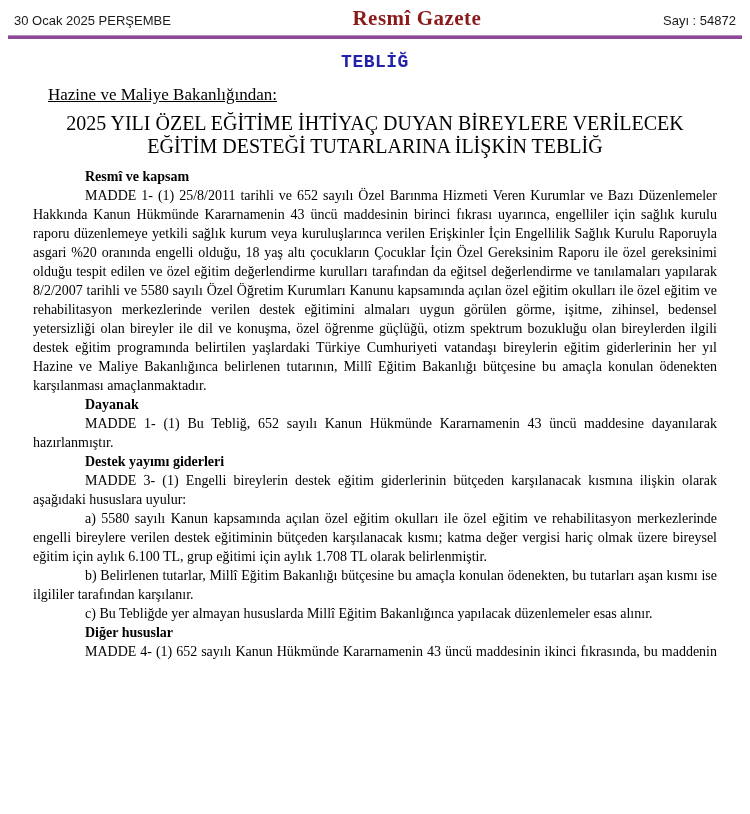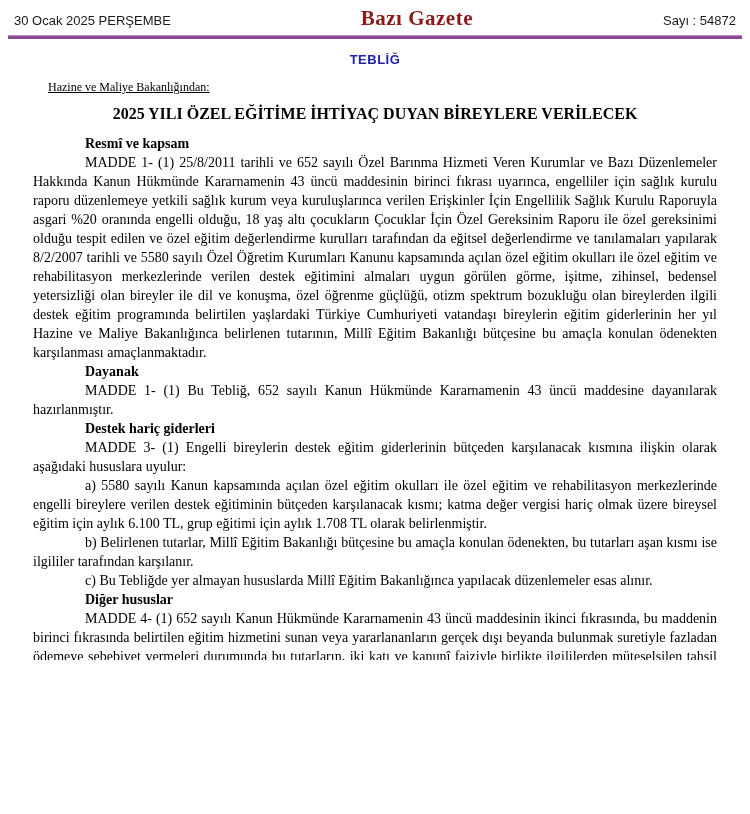--- a/index.html
+++ b/index.html
@@ -33,37 +33,37 @@
     letter-spacing: 0.5px;
   }
   .mast-rule {
     height: 3px;
     margin: 1px 8px 0 8px;
     background: var(--rule-purple, #8c4a96);
     border-top: 1px solid #b98cc0;
   }
   .section-label {
     text-align: center;
-    font-family: Liberation Sans, sans-serif;
-    font-size: 13px;
+    font-family: Liberation Mono, monospace;
+    font-size: 18px;
     font-weight: bold;
     color: var(--teblig-blue, #2222aa);
     letter-spacing: 0.5px;
     margin-top: 13px;
   }
   
   .authority {
     margin: 13px 0 0 48px;
-    font-size: 12px;
+    font-size: 17px;
     text-decoration: underline;
   }
   .doc-title {
     text-align: center;
-    font-weight: bold;
-    font-size: 16px;
+    font-weight: normal;
+    font-size: 20px;
     line-height: 23px;
     margin-top: 7px;
   }
   
   .doc-body {
     margin: 9px 33px 0 33px;
     font-size: 14px;
     line-height: 19px;
     text-align: justify;
   }
@@ -74,40 +74,41 @@
   .doc-body .h { font-weight: bold; text-align: left; }
   .doc-body b { font-weight: normal; }
 </style>
 </head>
 <body>
 
 <div class="page">
 
   <div class="masthead">
     <span class="mast-side">30 Ocak 2025 PERŞEMBE</span>
-    <span class="mast-title">Bazı Gazete</span>
+    <span class="mast-title">Resmî Gazete</span>
     <span class="mast-side">Sayı : 54872</span>
   </div>
 
   <div class="mast-rule"></div>
 
   <div class="section-label">TEBLİĞ</div>
 
   <div class="authority">Hazine ve Maliye Bakanlığından:</div>
 
   <div class="doc-title">
     <div>2025 YILI ÖZEL EĞİTİME İHTİYAÇ DUYAN BİREYLERE VERİLECEK</div>
+    <div>EĞİTİM DESTEĞİ TUTARLARINA İLİŞKİN TEBLİĞ</div>
   </div>
 
   <div class="doc-body">
     <div class="h">Resmî ve kapsam</div>
     <p><b>MADDE 1-</b><span> (1) 25/8/2011 tarihli ve 652 sayılı Özel Barınma Hizmeti Veren Kurumlar ve Bazı Düzenlemeler Hakkında Kanun Hükmünde Kararnamenin 43 üncü maddesinin birinci fıkrası uyarınca, engelliler için sağlık kurulu raporu düzenlemeye yetkili sağlık kurum veya kuruluşlarınca verilen Erişkinler İçin Engellilik Sağlık Kurulu Raporuyla asgari %20 oranında engelli olduğu, 18 yaş altı çocukların Çocuklar İçin Özel Gereksinim Raporu ile özel gereksinimi olduğu tespit edilen ve özel eğitim değerlendirme kurulları tarafından da eğitsel değerlendirme ve tanılamaları yapılarak 8/2/2007 tarihli ve 5580 sayılı Özel Öğretim Kurumları Kanunu kapsamında açılan özel eğitim okulları ile özel eğitim ve rehabilitasyon merkezlerinde verilen destek eğitimini almaları uygun görülen görme, işitme, zihinsel, bedensel yetersizliği olan bireyler ile dil ve konuşma, özel öğrenme güçlüğü, otizm spektrum bozukluğu olan bireylerden ilgili destek eğitim programında belirtilen yaşlardaki Türkiye Cumhuriyeti vatandaşı bireylerin eğitim giderlerinin her yıl Hazine ve Maliye Bakanlığınca belirlenen tutarının, Millî Eğitim Bakanlığı bütçesine bu amaçla konulan ödenekten karşılanması amaçlanmaktadır.</span></p>
     <div class="h">Dayanak</div>
     <p><b>MADDE 1-</b><span> (1) Bu Tebliğ, 652 sayılı Kanun Hükmünde Kararnamenin 43 üncü maddesine dayanılarak hazırlanmıştır.</span></p>
-    <div class="h">Destek hariç giderleri</div>
+    <div class="h">Destek yayımı giderleri</div>
     <p><b>MADDE 3-</b><span> (1) Engelli bireylerin destek eğitim giderlerinin bütçeden karşılanacak kısmına ilişkin olarak aşağıdaki hususlara uyulur:</span></p>
     <p><b></b><span>a) 5580 sayılı Kanun kapsamında açılan özel eğitim okulları ile özel eğitim ve rehabilitasyon merkezlerinde engelli bireylere verilen destek eğitiminin bütçeden karşılanacak kısmı; katma değer vergisi hariç olmak üzere bireysel eğitim için aylık 6.100 TL, grup eğitimi için aylık 1.708 TL olarak belirlenmiştir.</span></p>
     <p><b></b><span>b) Belirlenen tutarlar, Millî Eğitim Bakanlığı bütçesine bu amaçla konulan ödenekten, bu tutarları aşan kısmı ise ilgililer tarafından karşılanır.</span></p>
     <p><b></b><span>c) Bu Tebliğde yer almayan hususlarda Millî Eğitim Bakanlığınca yapılacak düzenlemeler esas alınır.</span></p>
     <div class="h">Diğer hususlar</div>
     <p><b>MADDE 4-</b><span> (1) 652 sayılı Kanun Hükmünde Kararnamenin 43 üncü maddesinin ikinci fıkrasında, bu maddenin birinci fıkrasında belirtilen eğitim hizmetini sunan veya yararlananların gerçek dışı beyanda bulunmak suretiyle fazladan ödemeye sebebiyet vermeleri durumunda bu tutarların, iki katı ve kanunî faiziyle birlikte ilgililerden müteselsilen tahsil edileceği, bu fiillerin özel eğitim okulları ile özel eğitim ve rehabilitasyon merkezleri tarafından tekrarı hâlinde, ayrıca kurum açma izinlerinin iptal edileceği hüküm altına alınmıştır.</span></p>
     <div class="h">Yürürlük</div>
     <div class="h">Yürütme</div>
     <p><b>MADDE 6-</b><span> (1) Bu Tebliğ hükümlerini Hazine ve Maliye Bakanı yürütür.</span></p>
   </div>

